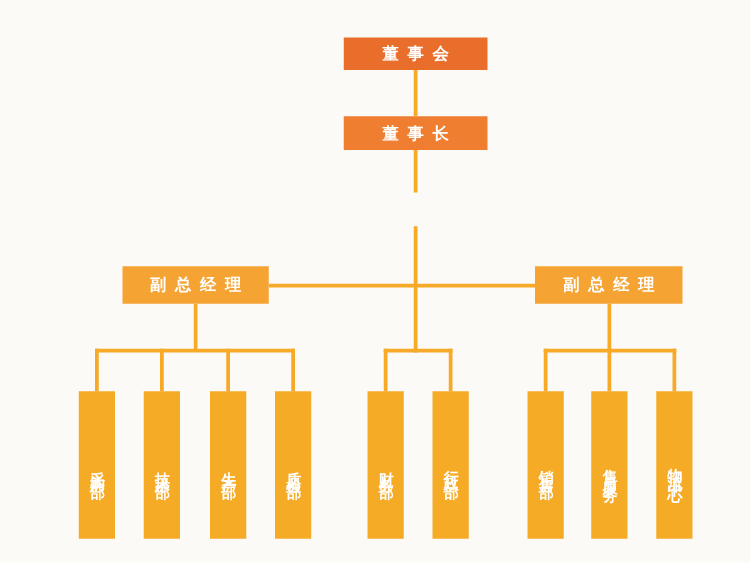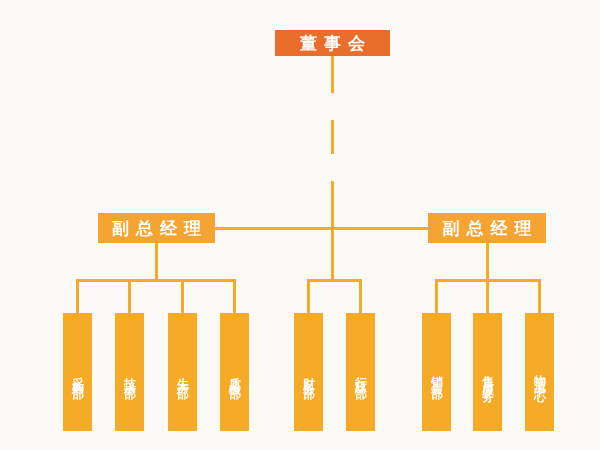--- a/index.html
+++ b/index.html
@@ -4,40 +4,43 @@
 <style>
   html,body{margin:0;padding:0;background:#fff;}
   .canvas{
     position:relative;width:600px;height:450px;background:#FCFAF6;overflow:hidden;
     font-family:"DejaVu Sans",sans-serif;
   }
   .node{
     position:absolute;display:flex;align-items:center;justify-content:center;
     color:#FFFFFF;font-weight:bold;
   }
-  .hnode{font-size:17px;letter-spacing:7px;}
+  .hnode{font-size:13px;letter-spacing:7px;}
   .hnode .t{margin-right:-7px;white-space:nowrap;}
   .vnode{font-size:12px;}
   .vnode .t{writing-mode:vertical-rl;text-orientation:upright;letter-spacing:5px;margin-bottom:-5px;}
   .lv1{background:#E96E2C;}
   .lv2{background:#EF7E30;}
   .lv3{background:#F2902E;}
   .lv4{background:#F5A433;}
   .lv5{background:#F6AB27;}
   .ln{position:absolute;background:#F7A928;}
 </style>
 </head>
 <body>
 
 <div class="canvas">
 
   <div class="node hnode lv1" style="left:275px;top:30px;width:115px;height:26px;">
     <span class="t">董事会</span>
   </div>
 
+  <div class="node hnode lv2" style="left:275px;top:93px;width:115px;height:27px;">
+    <span class="t">董事长</span>
+  </div>
 
 
   <div class="node hnode lv4" style="left:98px;top:213px;width:117px;height:30px;">
     <span class="t">副总经理</span>
   </div>
 
   <div class="node hnode lv4" style="left:428px;top:213px;width:118px;height:30px;">
     <span class="t">副总经理</span>
   </div>
 

